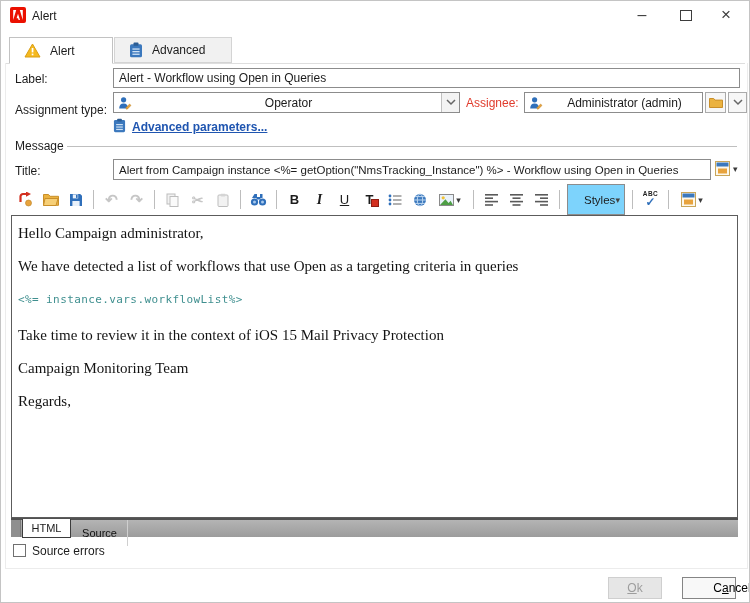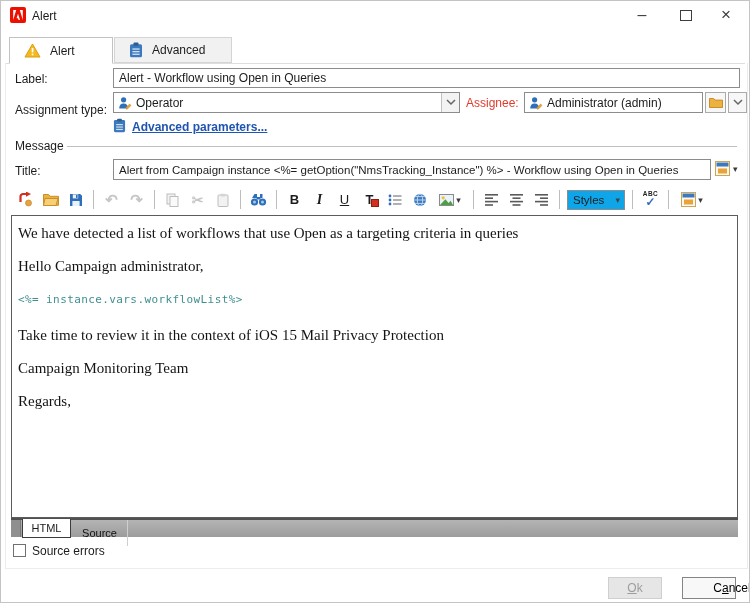--- a/index.html
+++ b/index.html
@@ -25,42 +25,42 @@
   .panel-top{position:absolute;top:62px;left:4px;right:4px;border-top:1px solid #dedede;}
   .panel-frame{position:absolute;left:4px;top:62px;width:741px;height:505px;border:1px solid #ececec;border-top:none;pointer-events:none;}
 
   
   .flabel{position:absolute;white-space:nowrap;}
   .textbox{position:absolute;background:#fff;border:1px solid #8c8c8c;display:flex;align-items:center;
     padding:0 5px;white-space:nowrap;overflow:hidden;box-sizing:border-box;}
   .combo{position:absolute;background:#fff;border:1px solid #8c8c8c;display:flex;align-items:center;
     box-sizing:border-box;white-space:nowrap;overflow:hidden;}
   .combo .cicon{margin:0 4px 0 4px;flex:0 0 auto;}
-  .combo .ctext{flex:1 1 auto;overflow:hidden;}
+  .combo .ctext{flex:1 1 auto;overflow:hidden;text-align:center;}
   .combo-arrow{flex:0 0 17px;align-self:stretch;background:#f3f3f3;border-left:1px solid #c0c0c0;
     display:flex;align-items:center;justify-content:center;}
   .sqbtn{position:absolute;box-sizing:border-box;border:1px solid #aaa;background:#f7f7f7;
     display:flex;align-items:center;justify-content:center;}
   .red{color:#e03c2d;}
   .link{color:#1f55b0;font-weight:bold;text-decoration:underline;cursor:pointer;}
   .group-line{position:absolute;border-top:1px solid #bfbfbf;}
 
   
   .toolbar{position:absolute;left:12px;top:186px;height:25px;display:flex;align-items:center;}
   .tbtn{width:25px;height:22px;display:flex;align-items:center;justify-content:center;flex:0 0 auto;cursor:default;}
   .tbtn.wide{width:36px;gap:2px;}
   .tsep{width:1px;height:19px;background:#bdbdbd;margin:0 5px;flex:0 0 auto;}
   .gb{color:#c6c6c6;font-size:15px;font-weight:bold;}
   .bld{font-weight:bold;font-size:13px;}
   .ita{font-style:italic;font-family:"Liberation Serif",serif;font-size:14px;font-weight:bold;}
   .und{text-decoration:underline;font-size:13px;}
   .tcolor{position:relative;font-size:13px;font-weight:bold;}
   .tcolor i{position:absolute;right:-6px;bottom:0;width:6px;height:6px;background:#d22f1f;border:1px solid #8e1d12;}
-  .styles-dd{width:58px;height:20px;border:1px solid #8c8c8c;background:#0ea5e9;display:flex;align-items:center;
-    padding-left:5px;box-sizing:border-box;margin:0 2px;font-size:11.5px;}
+  .styles-dd{width:58px;height:31px;border:1px solid #8c8c8c;background:#7dd3fc;display:flex;align-items:center;
+    padding-left:16px;box-sizing:border-box;margin:0 2px;font-size:11.5px;}
   .styles-dd .arr{margin-left:auto;padding-right:4px;color:#444;font-size:9px;}
   .arr9{color:#3a3a3a;font-size:9px;}
   .spell{display:flex;flex-direction:column;align-items:center;line-height:1;}
   .spell .abc{font-size:6.5px;font-weight:bold;letter-spacing:.5px;}
   .spell .chk{color:#2f6fba;font-weight:bold;font-size:12px;margin-top:-1px;}
 
   
   .editor{position:absolute;left:10px;top:214px;width:727px;height:303px;background:#fff;
     border:1px solid #5c5c5c;box-sizing:border-box;padding:8px 6px;overflow:hidden;}
   .editor p{margin:0 0 14px 0;font-family:"Liberation Serif",serif;font-size:15px;line-height:19px;color:#141414;}
@@ -345,22 +345,22 @@
             <rect x="0.5" y="0.5" width="14" height="14" fill="#fdf8ec" stroke="#c9a65a"></rect>
           <rect x="1.5" y="1.5" width="12" height="4" fill="#3b78bd"></rect>
             <rect x="3" y="7.5" width="9" height="5" fill="#e8a33d"></rect>
           </svg>
       </span>
       <span class="arr9">▾</span>
     </span>
   </div>
 
   <div class="editor">
+    <p>Hello Campaign administrator,</p>
     <p>We have detected a list of workflows that use Open as a targeting criteria in queries</p>
-    <p>Hello Campaign administrator,</p>
     <p class="code">&lt;%= instance.vars.workflowList%&gt;</p>
     <p>Take time to review it in the context of iOS 15 Mail Privacy Protection</p>
     <p>Campaign Monitoring Team</p>
     <p>Regards,</p>
   </div>
 
   <div class="viewbar">
     <span class="grip"></span>
     <span class="vtab-html">HTML</span>
     <span class="vtab-source">Source</span>

